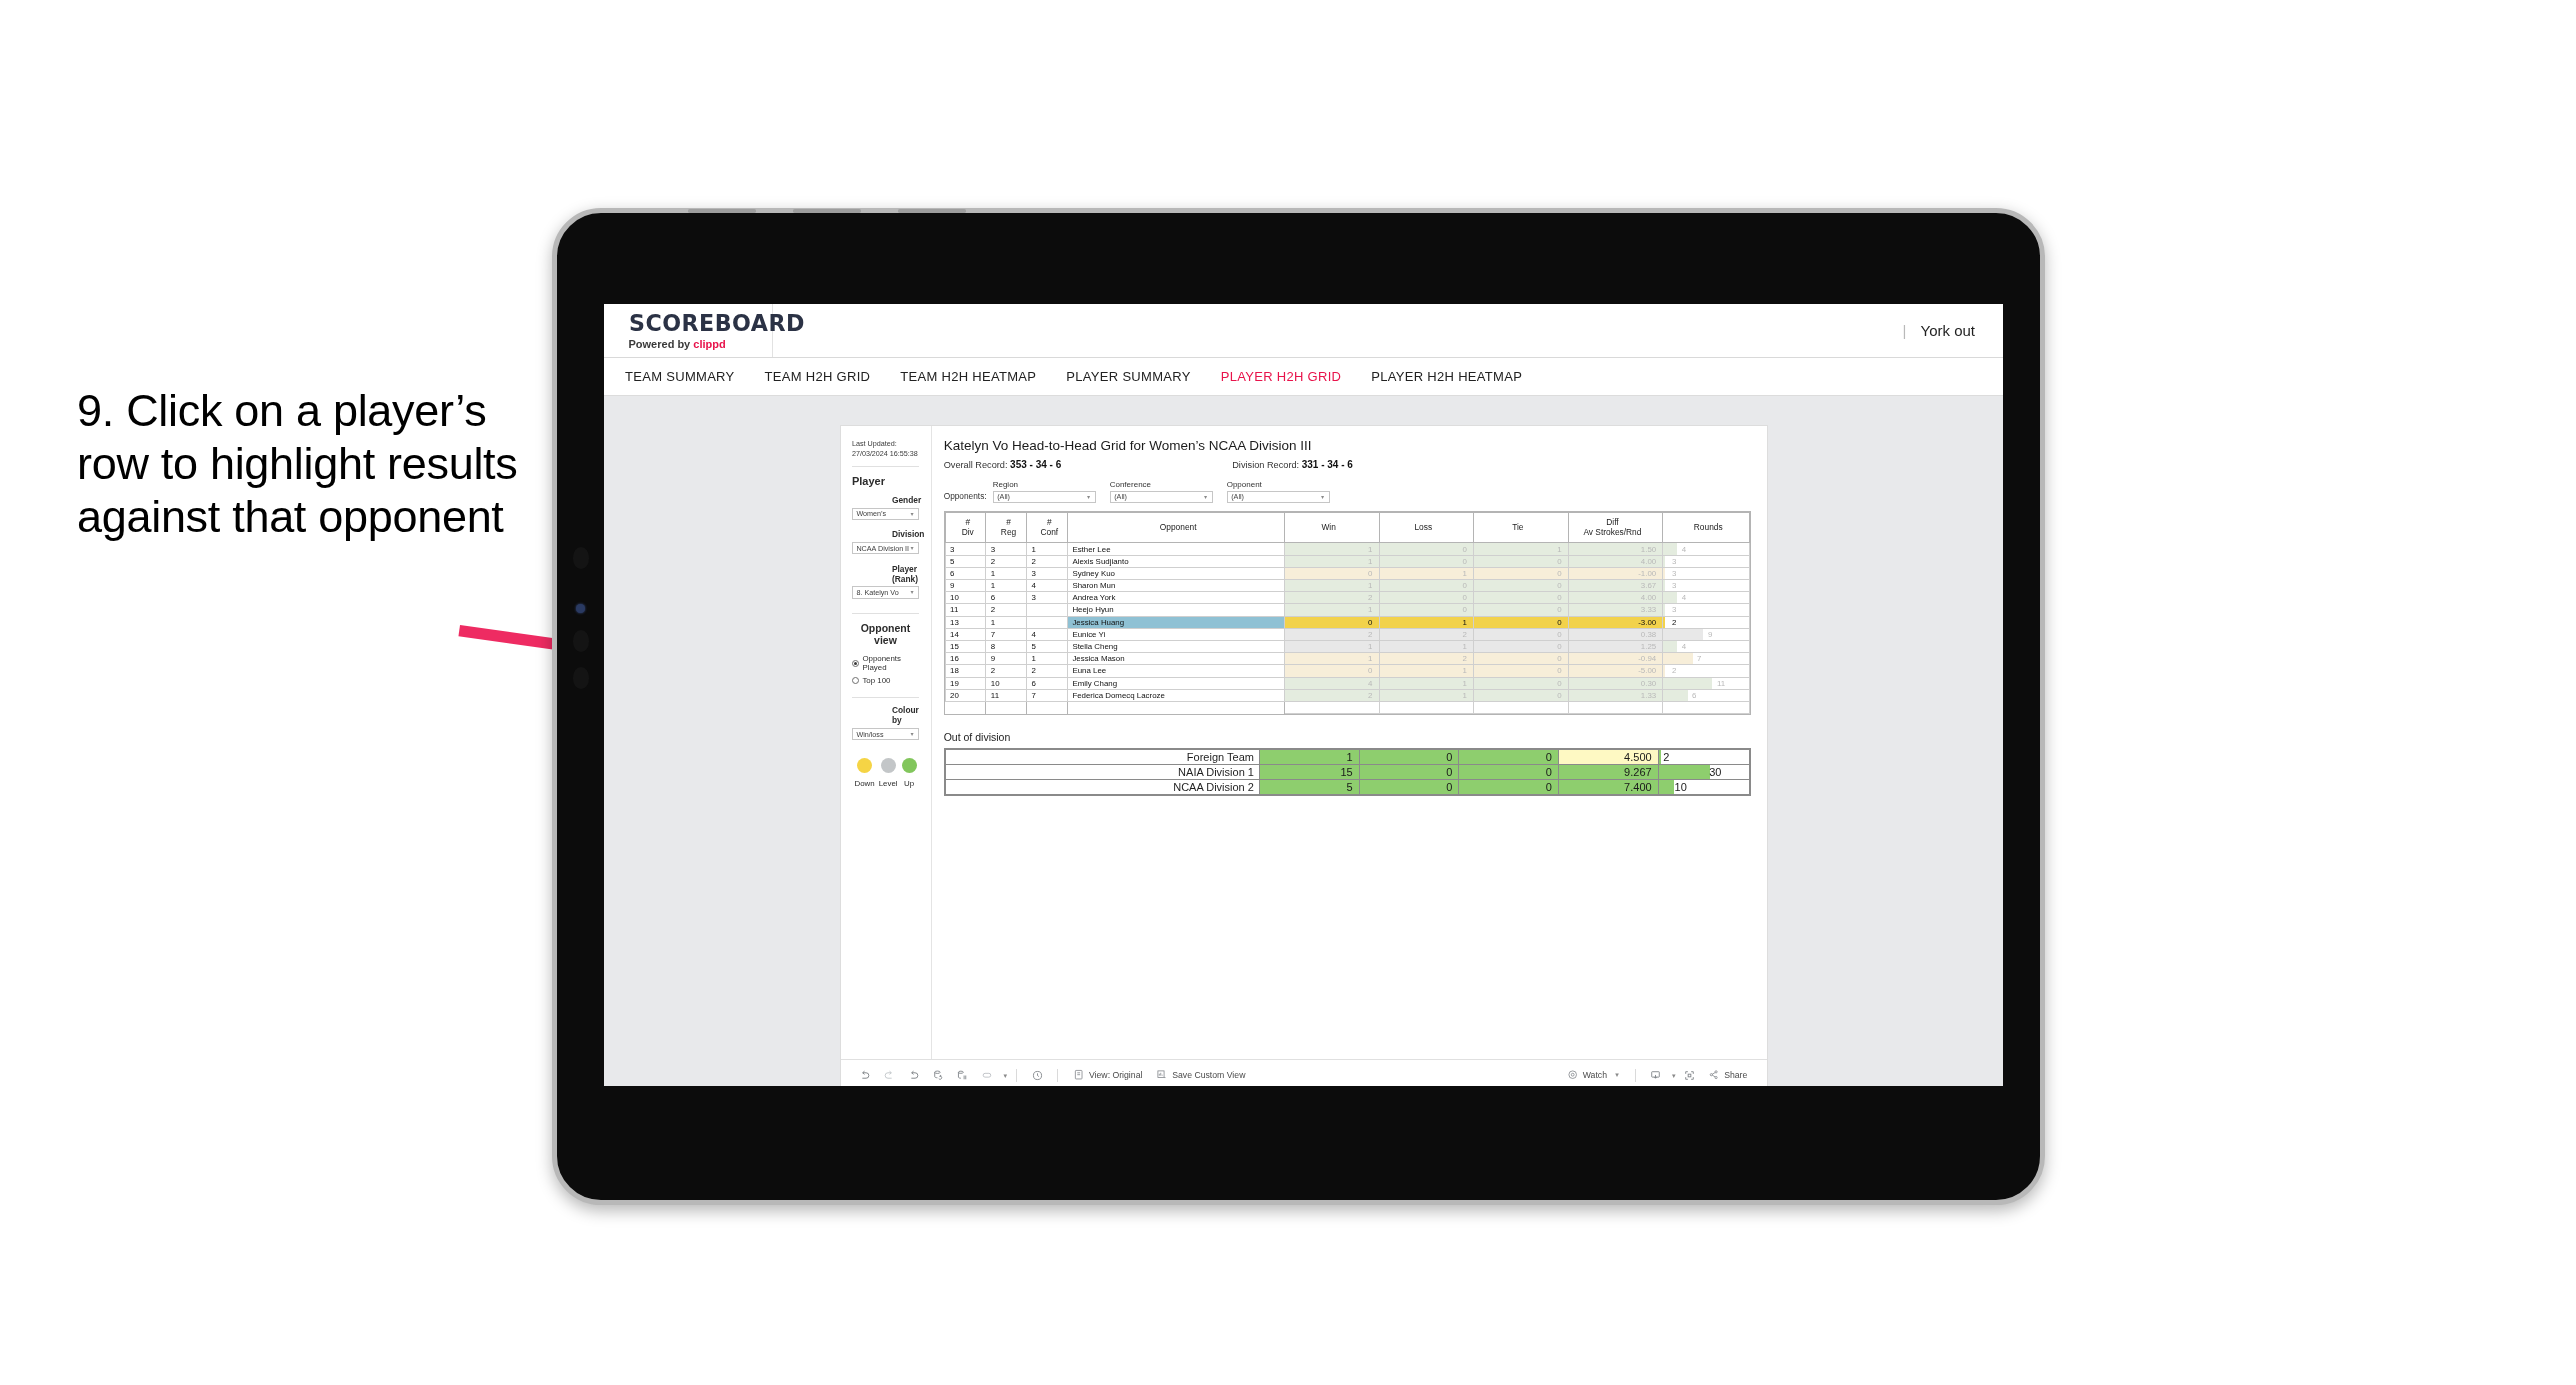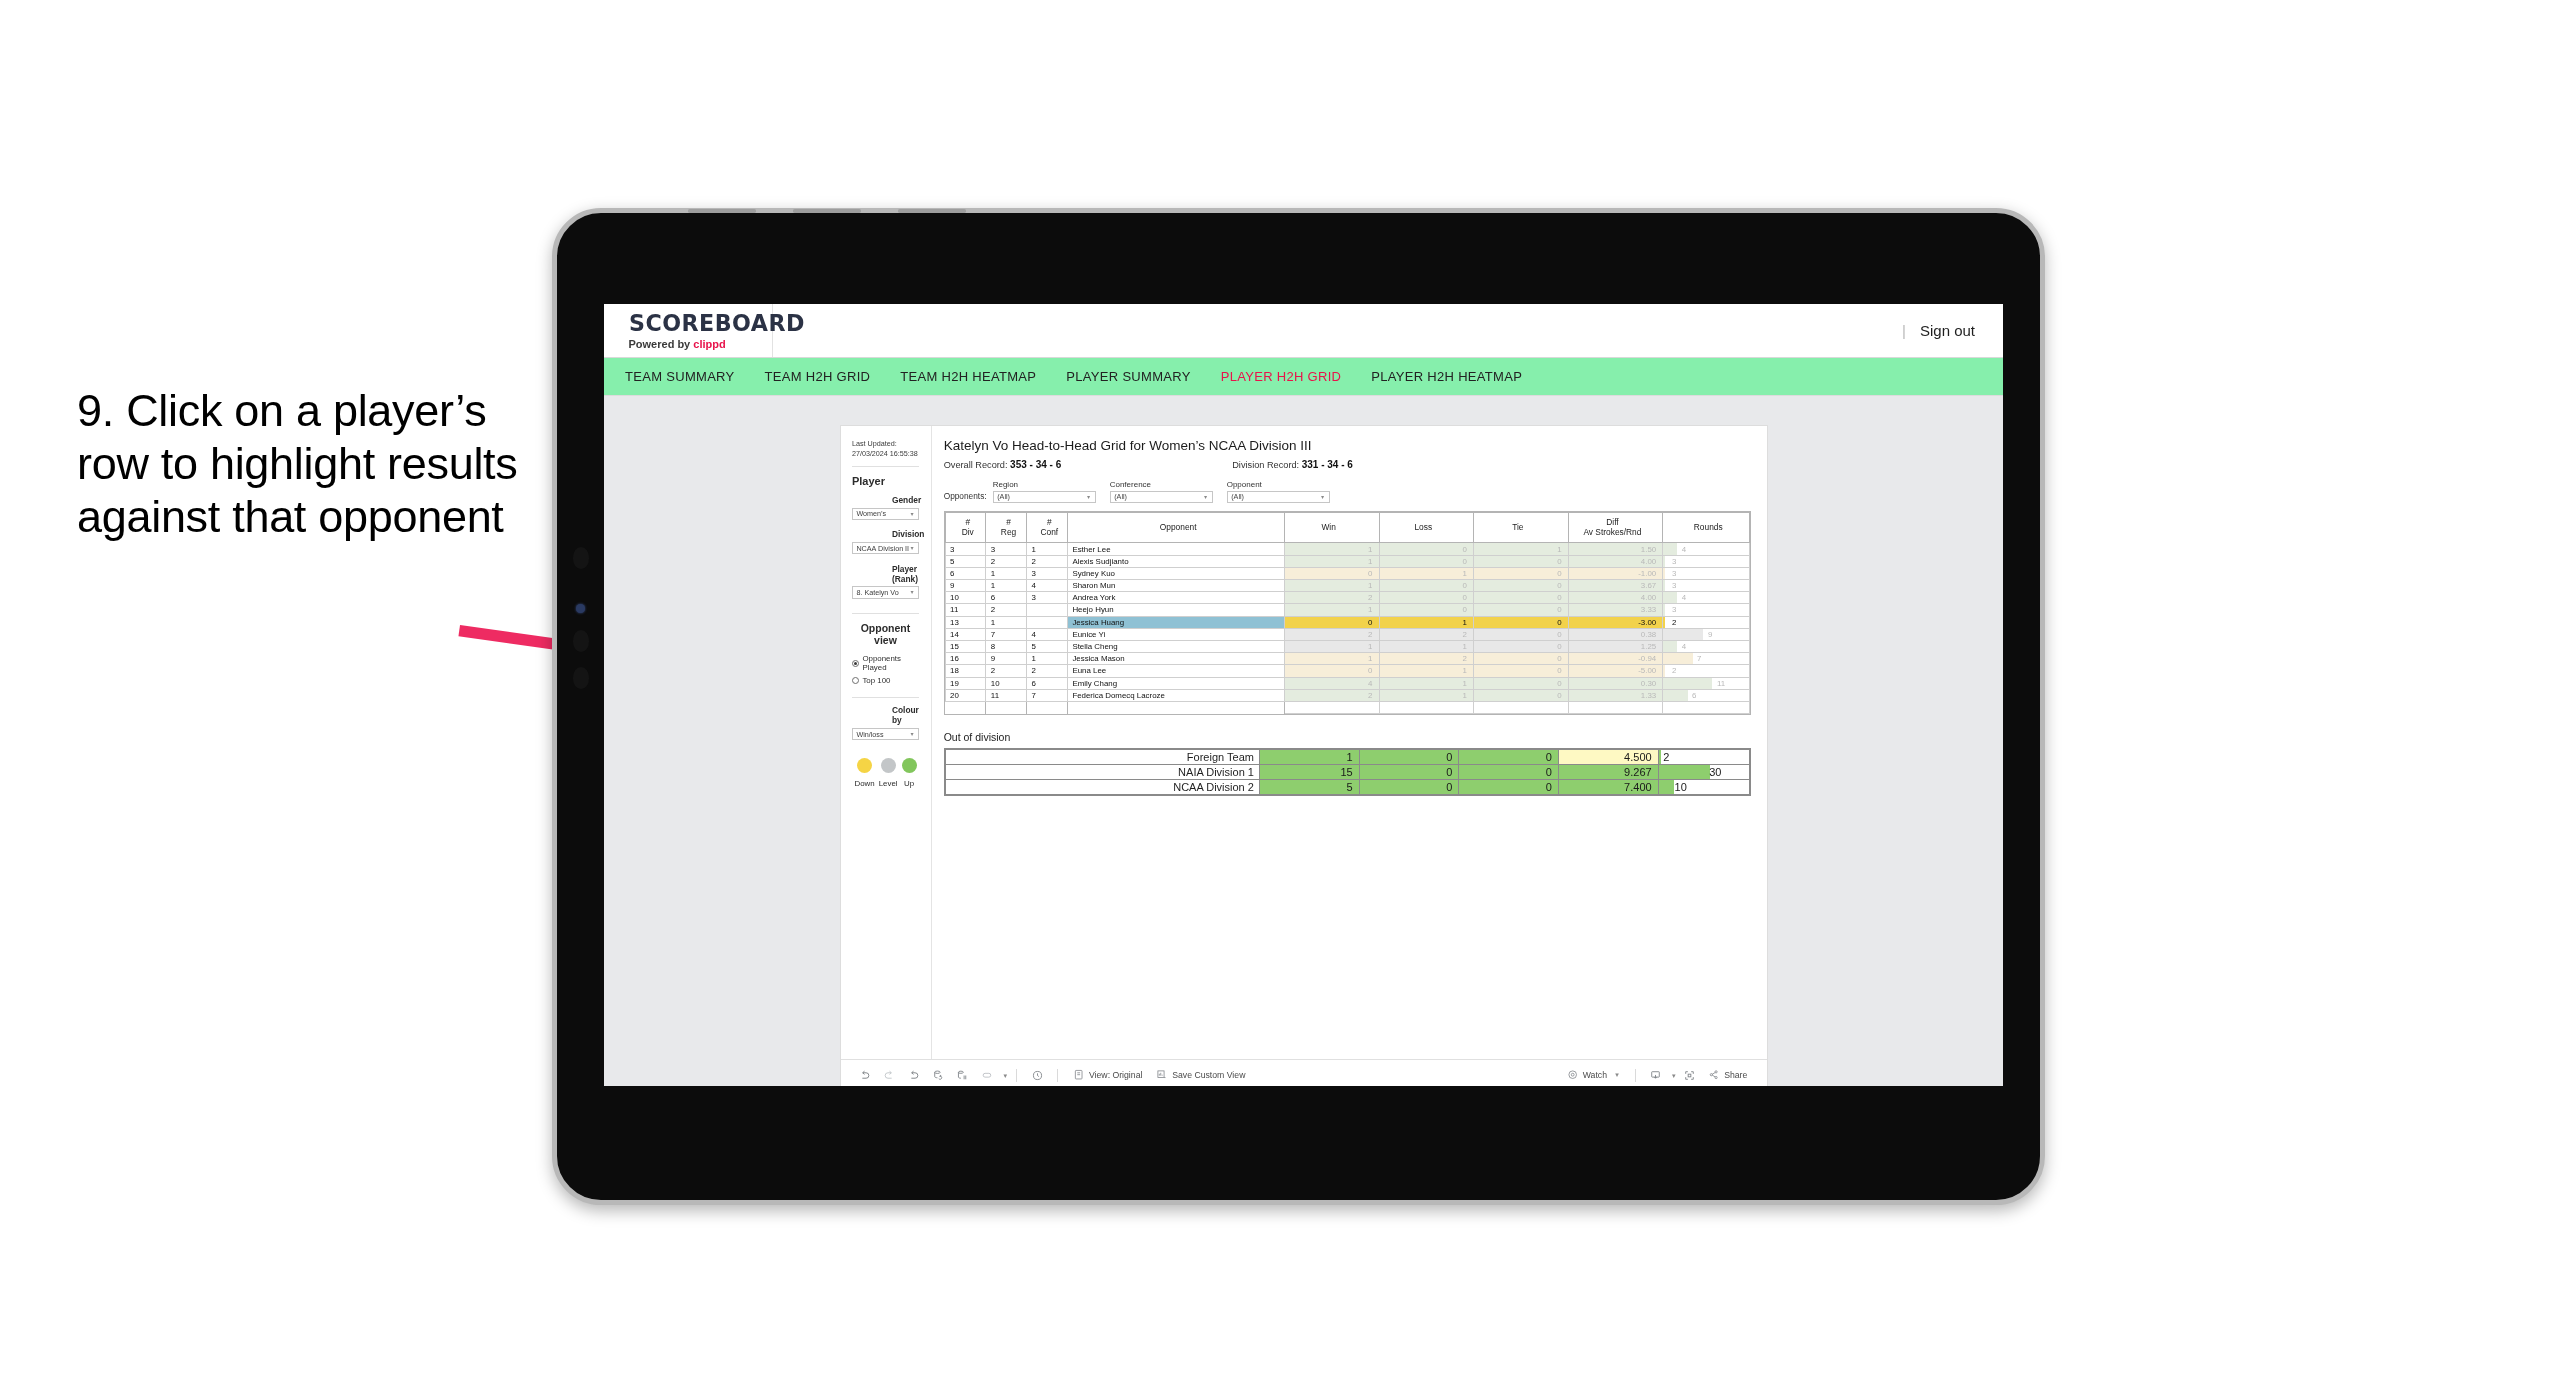--- a/index.html
+++ b/index.html
@@ -65,21 +65,21 @@
     border-right: 0.9px solid #e2e2e2; cursor: pointer; white-space: nowrap;
   }
   .top-nav-item.active { box-shadow: inset 0 -3.5px 0 #c2143f; }
 
   #signout-wrap { margin-left: auto; display: flex; align-items: center; padding-right: 28px; gap: 14px; }
   #signout-div { color: #b9b9b9; font-size: 15px; }
   #signout { font-size: 15px; color: #1f1f1f; cursor: pointer; }
 
   
   #subtabs {
-    height: 38px; background: #86efac; display: flex; align-items: center;
+    height: 38px; background: #ffffff; display: flex; align-items: center;
     padding-left: 21px; gap: 30px; border-bottom: 0.9px solid #dcdcdc;
   }
   .subtab { font-size: 13px; color: #222; letter-spacing: 0.3px; cursor: pointer; white-space: nowrap; }
   .subtab.active { color: #e8134b; }
 
   
   #viz-area { padding: 30px 0 0 0; height: calc(100% - 93px); }
   #viz-card {
     margin: 0 auto; width: 926px; height: 664px; background: #fff;
     display: flex; flex-direction: column;
@@ -204,21 +204,21 @@
 
     <div id="screen">
 
       <div id="app-header">
         <div id="logo-block">
           <div id="logo-word">SCOREBOARD</div>
           <div id="logo-sub"><span>Powered by </span><span class="brand">clippd</span></div>
         </div>
         <div id="signout-wrap">
           <span id="signout-div">|</span>
-          <span id="signout">Sign out</span>
+          <span id="signout">York out</span>
         </div>
       </div>
 
       <div id="subtabs">
           <div class="subtab">TEAM SUMMARY</div>
           <div class="subtab">TEAM H2H GRID</div>
           <div class="subtab">TEAM H2H HEATMAP</div>
           <div class="subtab">PLAYER SUMMARY</div>
           <div class="subtab active">PLAYER H2H GRID</div>
           <div class="subtab">PLAYER H2H HEATMAP</div>

